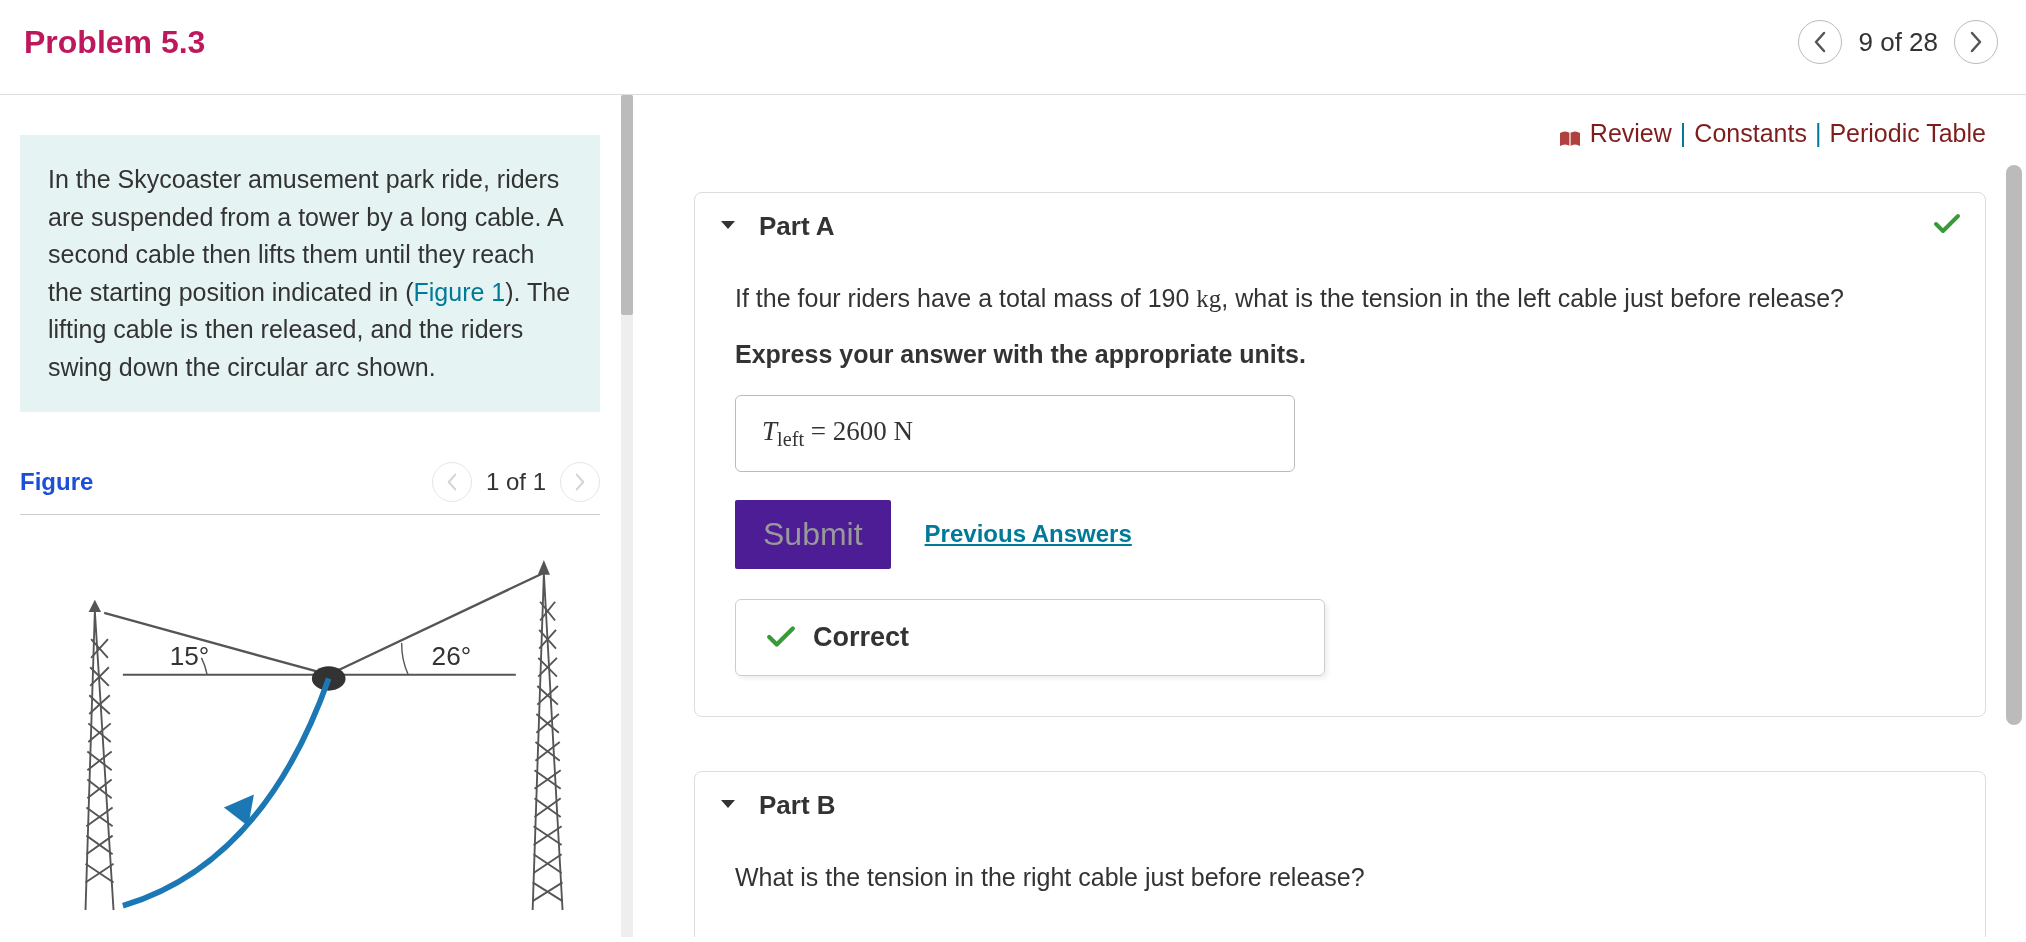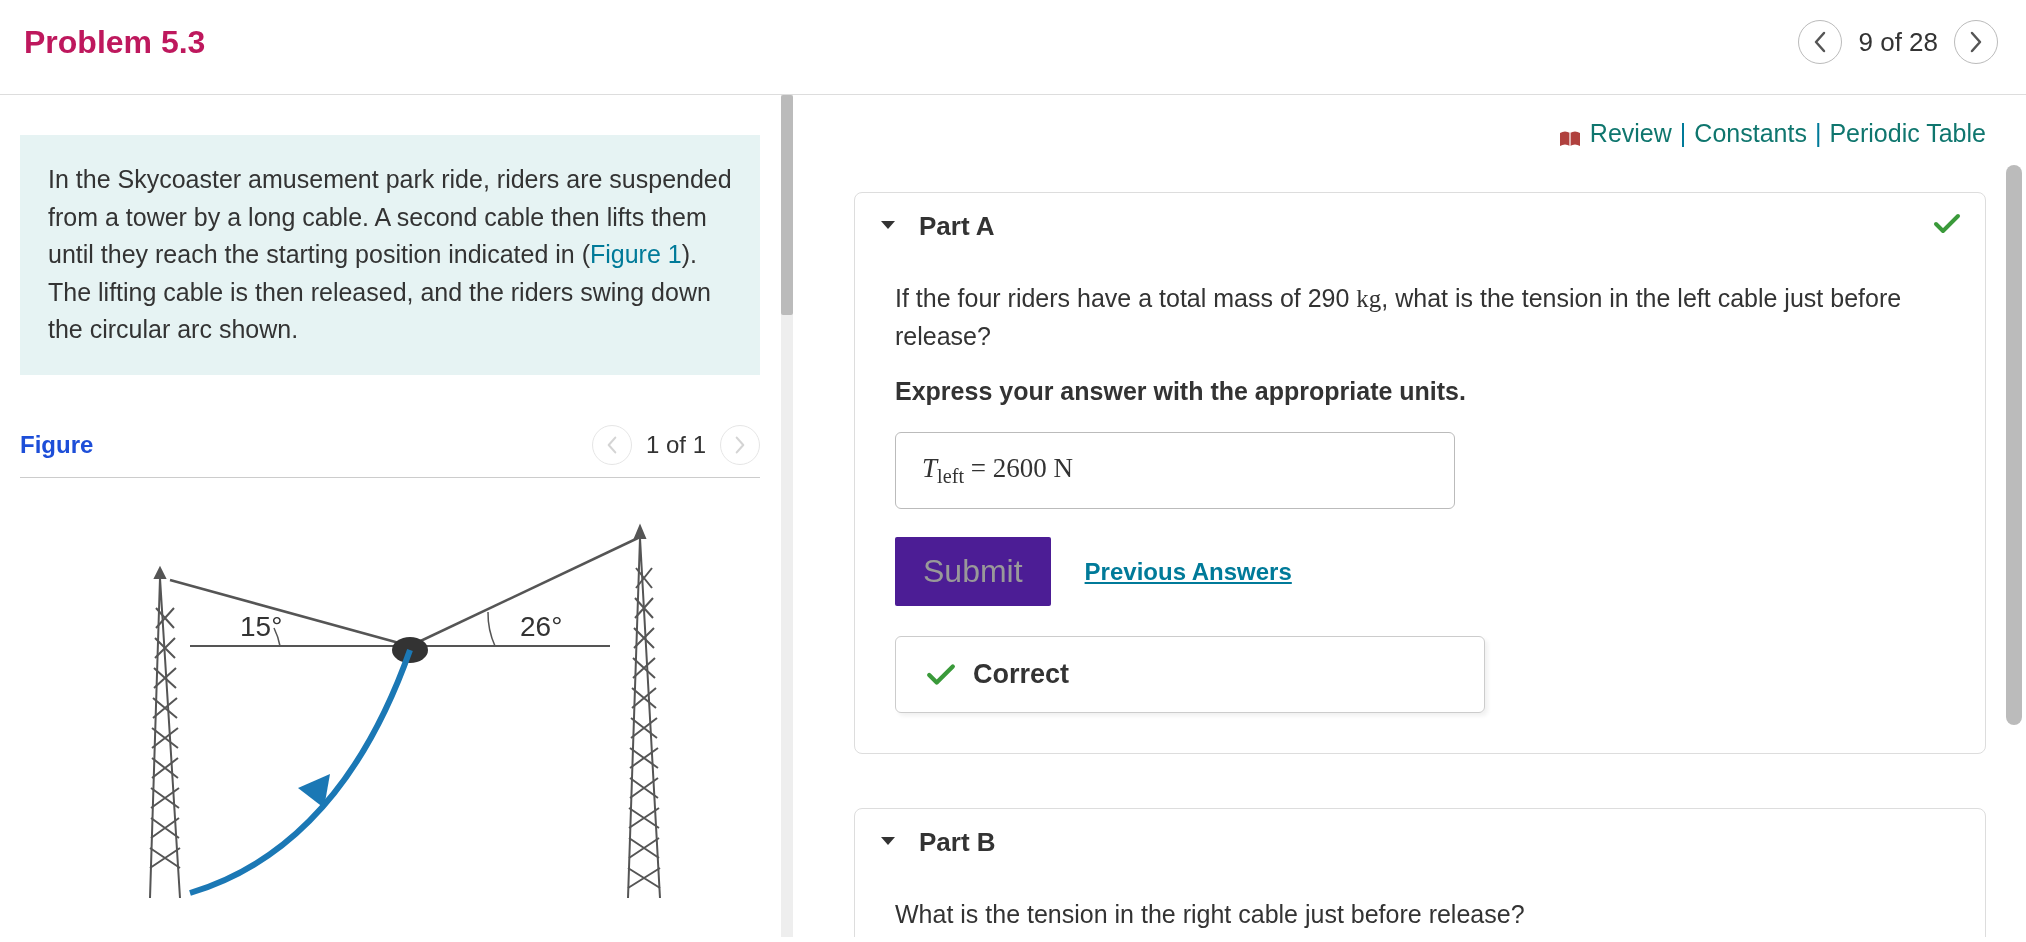--- a/index.html
+++ b/index.html
@@ -43,21 +43,21 @@
   .pager-btn svg { width: 14px; height: 22px; }
   .pager-text {
     font-size: 26px;
     color: #333;
   }
   .main-area {
     display: flex;
     height: calc(100% - 100px);
   }
   .left-col {
-    width: 780px;
+    width: 620px;
     padding: 40px 20px 20px 20px;
     position: relative;
   }
   .divider {
     width: 14px;
     position: relative;
     display: flex;
     justify-content: center;
   }
   .divider-track {
@@ -132,21 +132,21 @@
     justify-content: flex-end;
     align-items: center;
     gap: 8px;
     font-size: 25px;
     color: #007a99;
     margin-bottom: 44px;
   }
   .resources .book-icon {
     width: 24px; height: 18px; display: inline-block;
   }
-  .resources a { color: #0f766e; text-decoration: none; cursor: pointer; }
+  .resources a { color: #7f1d1d; text-decoration: none; cursor: pointer; }
   .resources .sep { color: #007a99; }
   .part-wrap { border: 1px solid #ddd; border-radius: 8px; }
   .part-header {
     display: flex;
     align-items: center;
     padding: 18px 24px;
     gap: 22px;
   }
   .part-header .caret svg { width: 18px; height: 14px; }
   .part-label { font-size: 26px; font-weight: bold; color: #333; }
@@ -347,21 +347,21 @@
         </span>
         <span class="part-label">Part A</span>
         <span class="status">
           <svg viewBox="0 0 28 22">
               <path d="M3 11 L10 18 L25 3" stroke="#3a9a3a" stroke-width="4" fill="none" stroke-linecap="round" stroke-linejoin="round"></path>
             </svg>
         </span>
       </div>
       <div class="part-body">
         <div class="q-text">
-          <span>If the four riders have a total mass of 290 </span><span class="kg">kg</span><span>, what is the tension in the left cable just before release?</span>
+          <span>If the four riders have a total mass of 190 </span><span class="kg">kg</span><span>, what is the tension in the left cable just before release?</span>
         </div>
         <div class="instr">Express your answer with the appropriate units.</div>
 
         <div class="answer-box">
           <span class="mathit">T</span><span class="sub">left</span><span class="mathrm"> = </span><span class="mathrm">2600 N</span>
         </div>
 
         <div class="ctrl-row">
           <button class="submit-btn" disabled="">Submit</button>
           <a class="prev-answers">Previous Answers</a>

